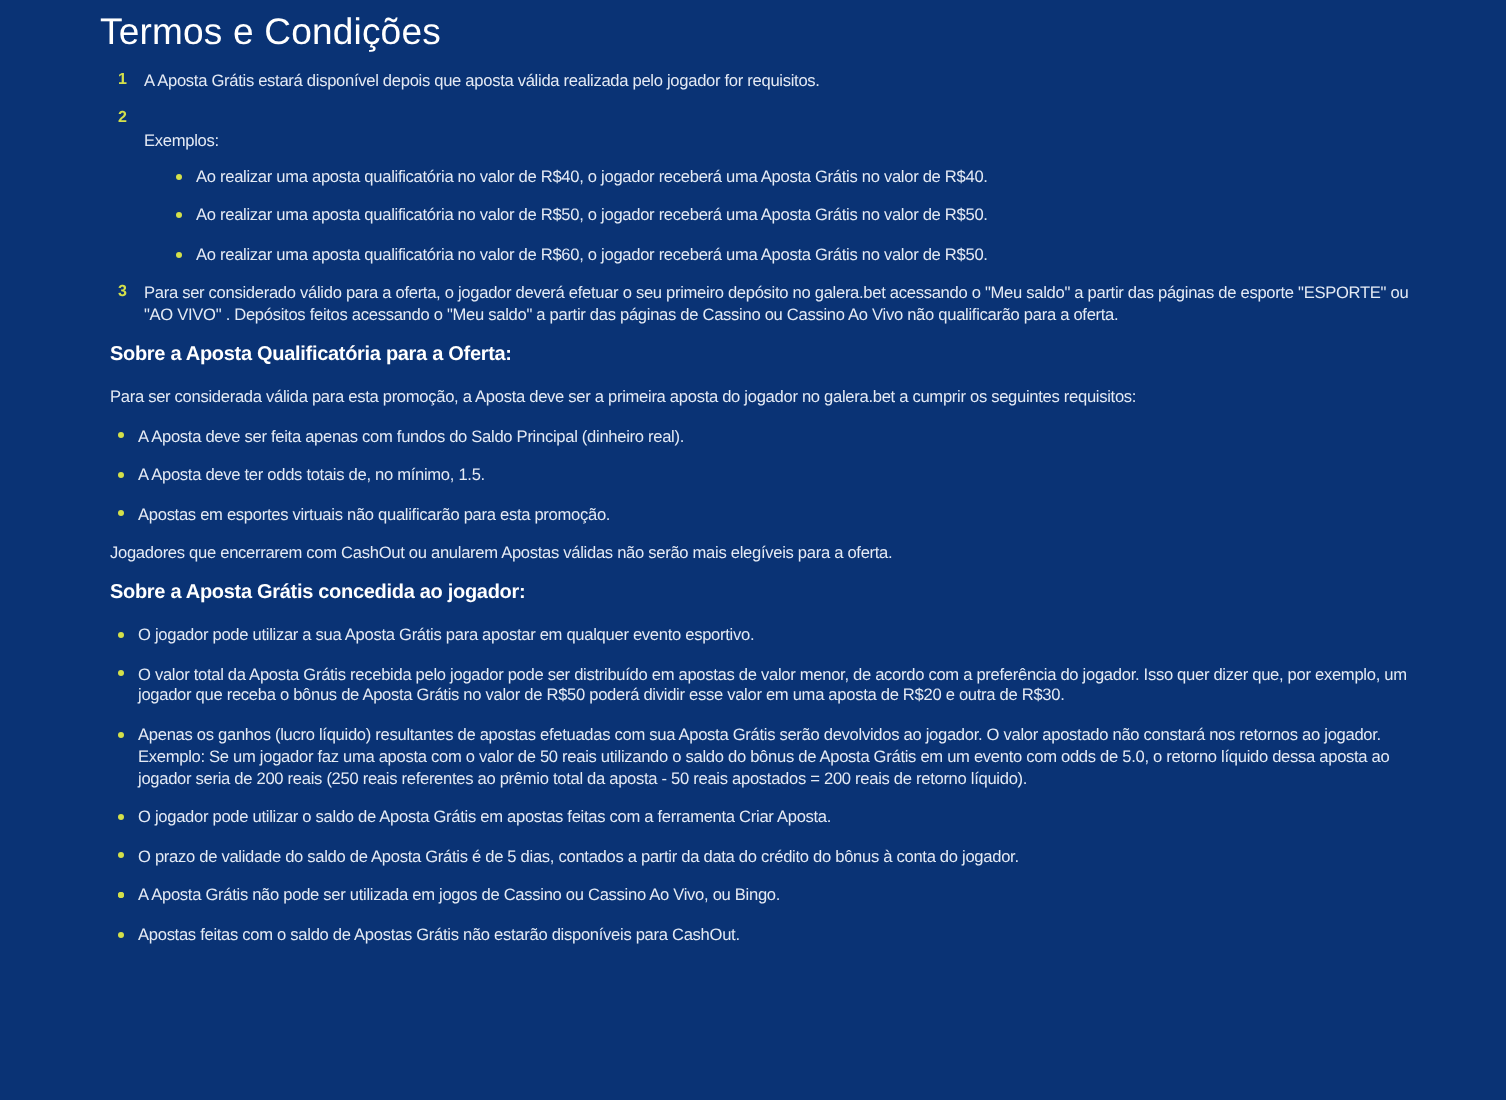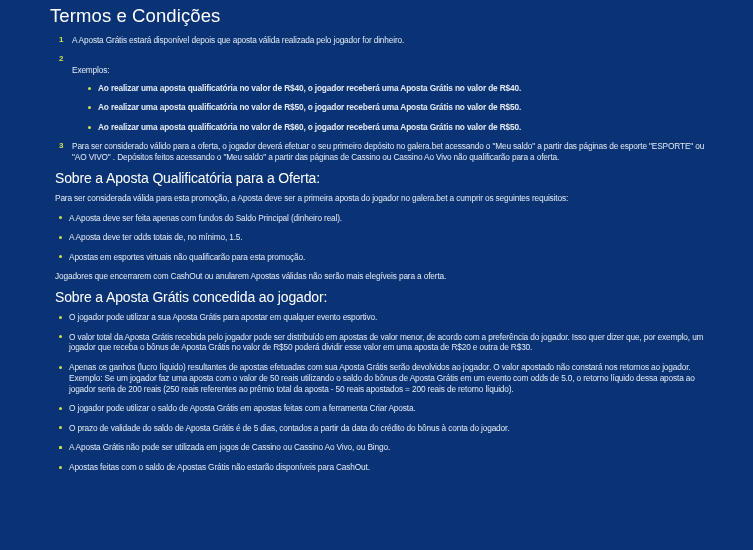--- a/index.html
+++ b/index.html
@@ -58,21 +58,20 @@
       font-size: 8px;
     }
     .ul {
       list-style: none;
       margin: 0;
       padding: 0;
     }
     .sub-ul {
       margin-top: 7px;
       padding-left: 12px;
-      font-weight: bold;
     }
     .ul-item {
       position: relative;
       padding-left: 14px;
       margin-bottom: 8.5px;
     }
     .sub-ul .ul-item {
       margin-bottom: 8.8px;
     }
     .sub-ul .ul-item:last-child {
@@ -82,23 +81,23 @@
       position: absolute;
       left: 4px;
       top: 3.7px;
       width: 3px;
       height: 3px;
       border-radius: 50%;
       background: #d4e04a;
     }
     .section-heading {
       margin: 10px 0 9px 0;
-      font-weight: normal;
+      font-weight: bold;
       color: #ffffff;
-      font-size: 14px;
+      font-size: 10px;
     }
     .paragraph {
       margin: 0 0 9px 0;
     }
     .ul.top-level {
       margin-bottom: 0;
     }
     .ul.top-level .ul-item {
       margin-bottom: 8.8px;
     }
@@ -110,21 +109,21 @@
 <body>
 
 <div class="page">
   <h1 class="title">Termos e Condições</h1>
 
   <div class="content">
 
     <ol class="ol">
       <li class="ol-item">
         <span class="num">1</span>
-        <span>A Aposta Grátis estará disponível depois que aposta válida realizada pelo jogador for dinheiro.</span>
+        <span>A Aposta Grátis estará disponível depois que aposta válida realizada pelo jogador for requisitos.</span>
       </li>
       <li class="ol-item">
         <span class="num">2</span>
         <br>
         <span>Exemplos:</span>
         <ul class="ul sub-ul">
           <li class="ul-item">
             <span class="bullet"></span>
             <span>Ao realizar uma aposta qualificatória no valor de R$40, o jogador receberá uma Aposta Grátis no valor de R$40.</span>
           </li>

